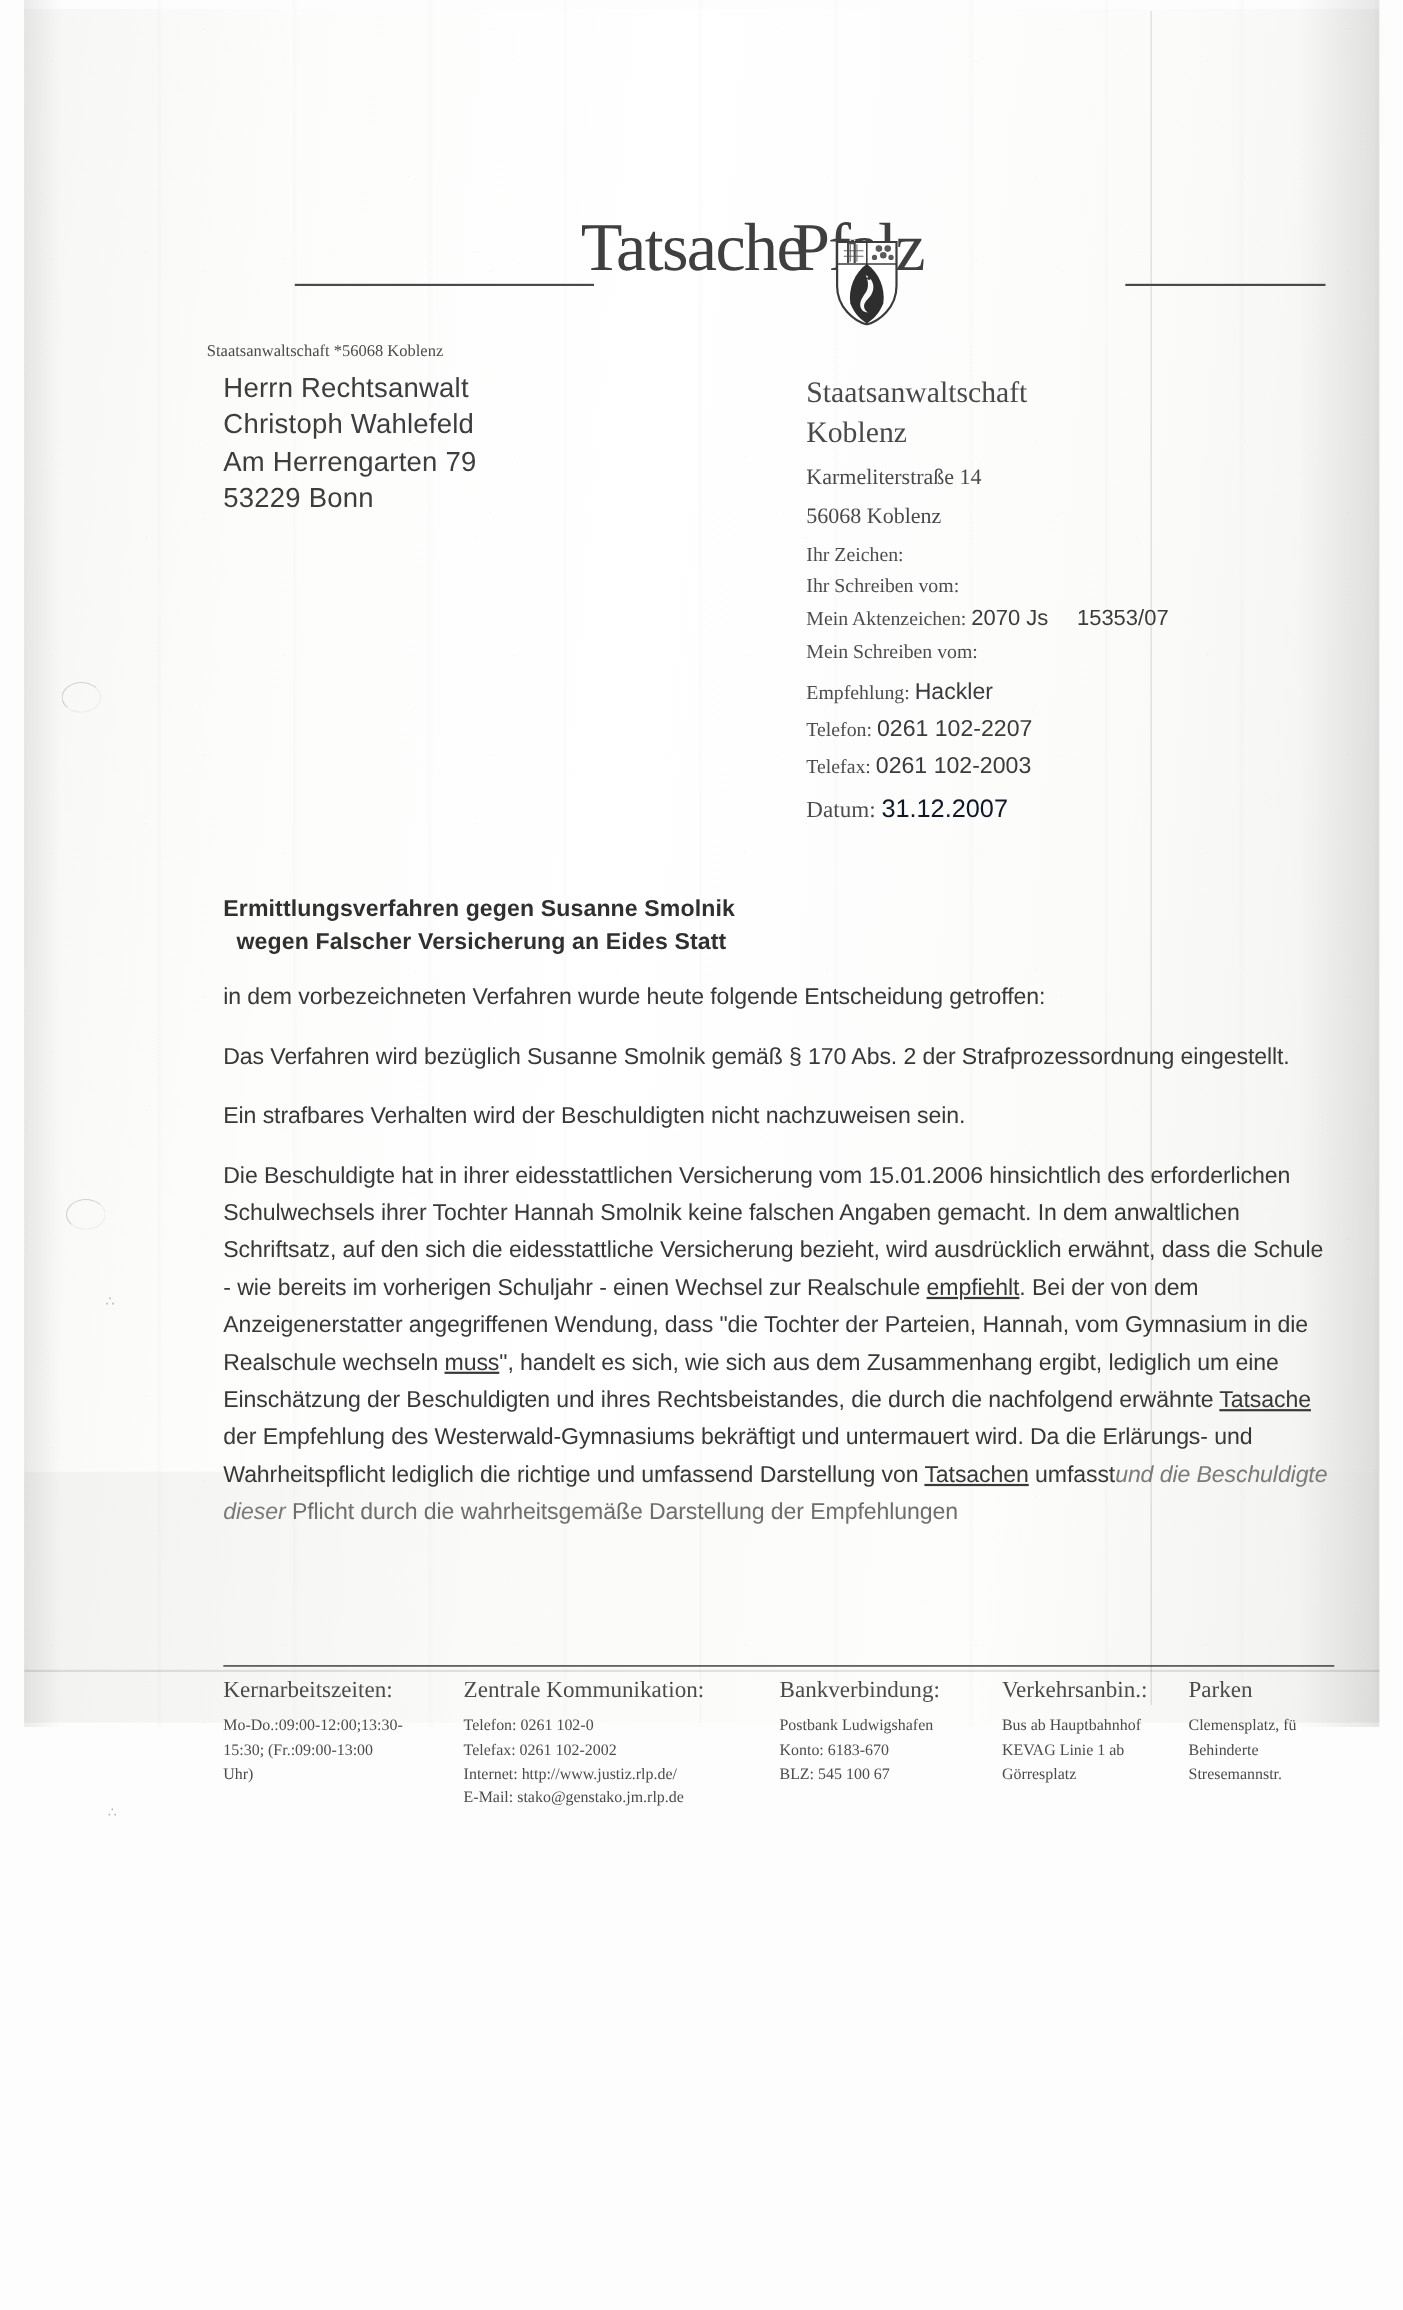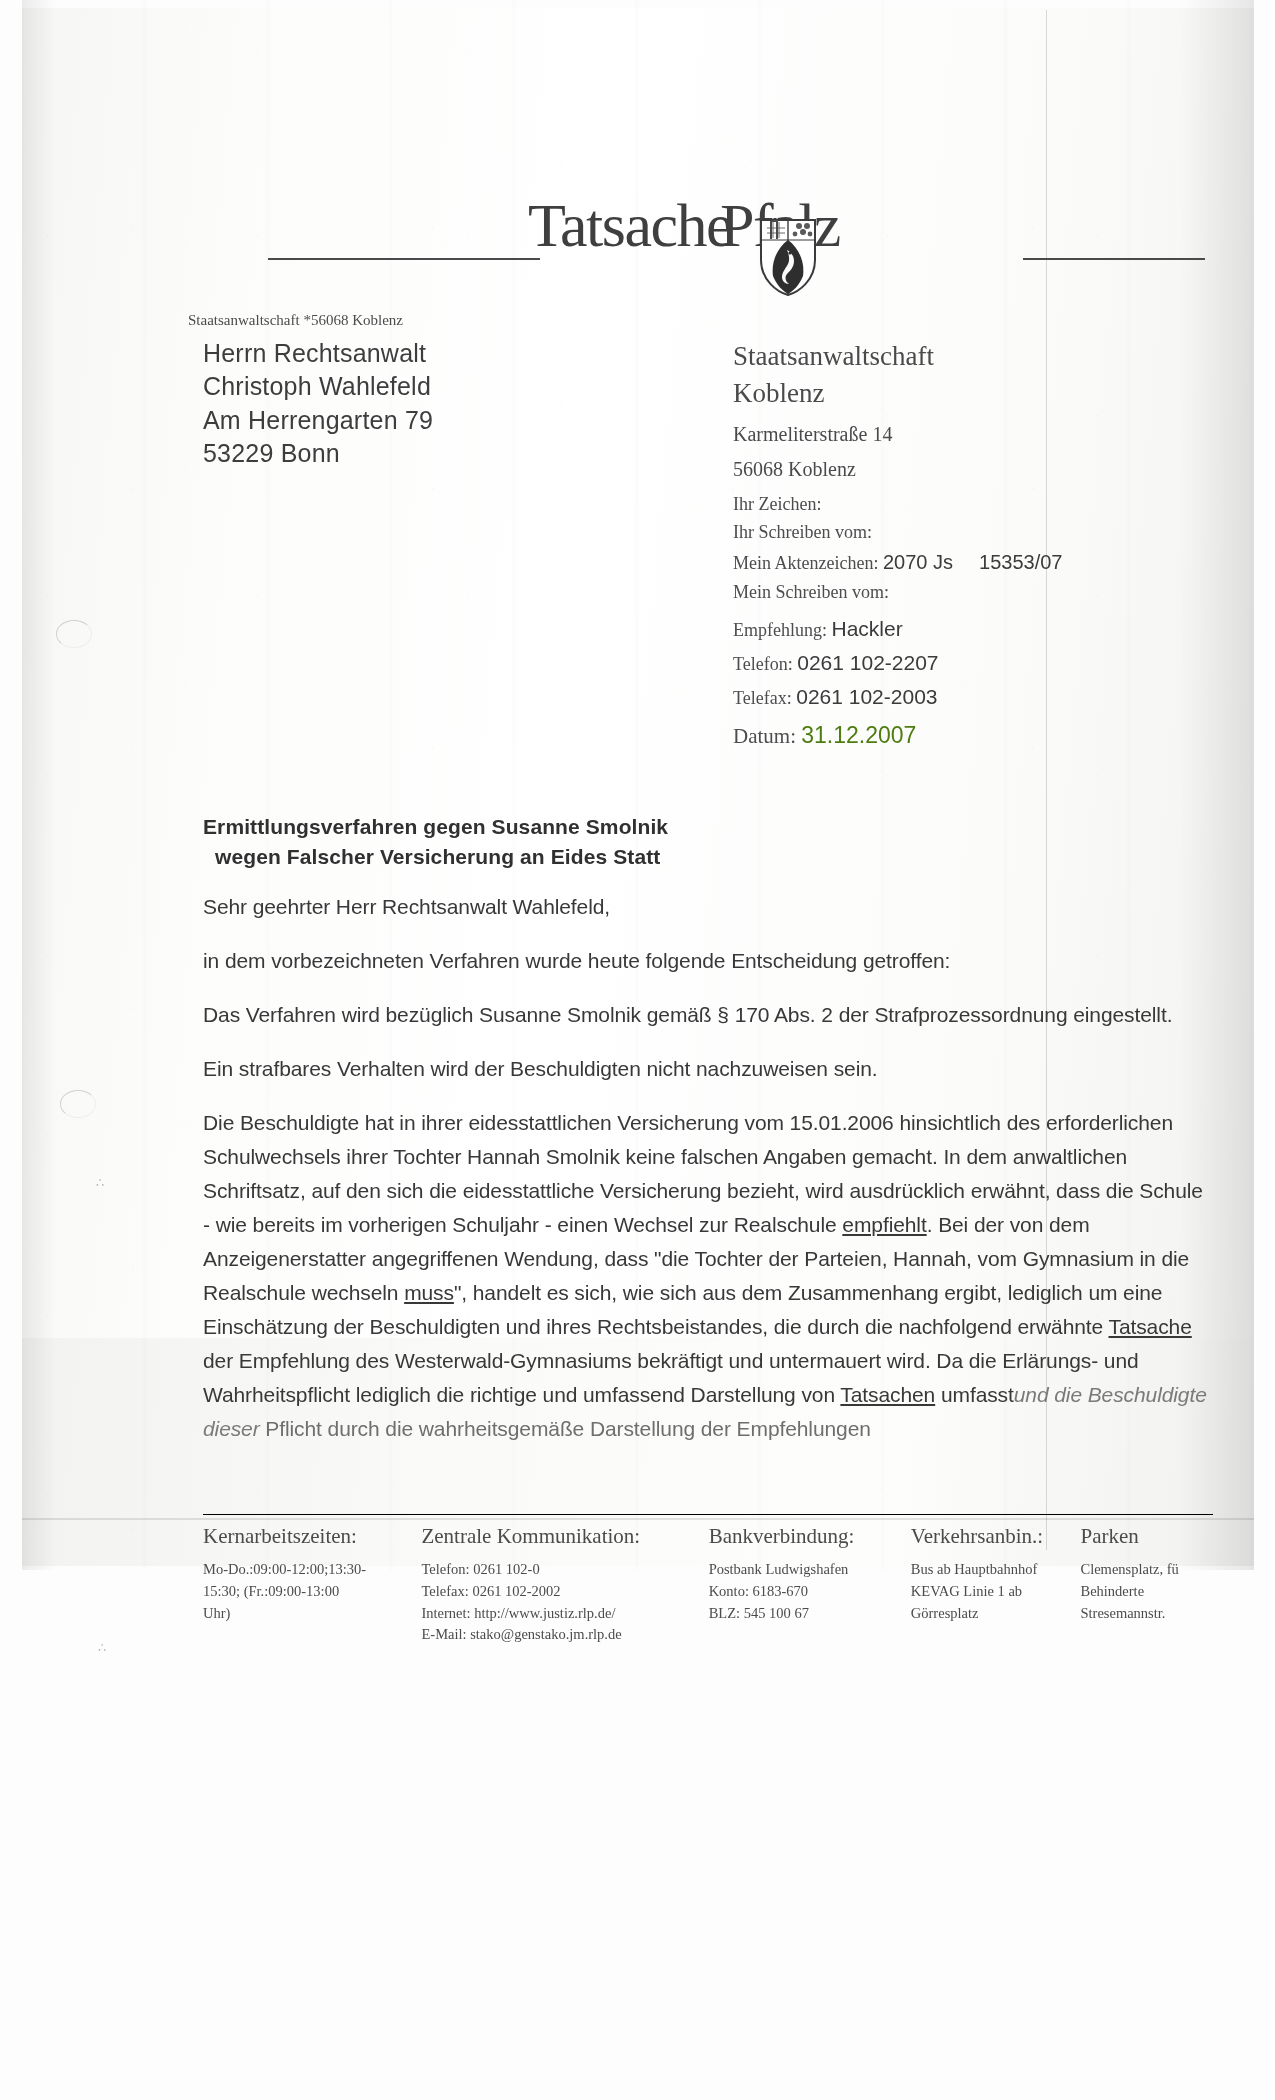--- a/index.html
+++ b/index.html
@@ -231,21 +231,21 @@
     left: 733px;
     top: 722px;
     font-family: "Liberation Serif", serif;
     font-size: 21px;
     color: #4d4d4d;
     white-space: nowrap;
   }
   .datum .val-sans {
     font-family: "Liberation Sans", sans-serif;
     font-size: 23px;
-    color: #4d7c0f;
+    color: #0f172a;
   }
 
   
   .subject {
     position: absolute;
     left: 203px;
     top: 812px;
     font-family: "Liberation Sans", sans-serif;
     font-size: 21px;
     font-weight: bold;
@@ -433,21 +433,20 @@
     <span>Datum:</span>
     <span class="val-sans">31.12.2007</span>
   </div>
 
   <div class="subject">
     <div>Ermittlungsverfahren gegen Susanne Smolnik</div>
     <div class="l2">wegen Falscher Versicherung an Eides Statt</div>
   </div>
 
   <div class="body-text">
-    <p class="tight">Sehr geehrter Herr Rechtsanwalt Wahlefeld,</p>
     <p class="tight">in dem vorbezeichneten Verfahren wurde heute folgende Entscheidung getroffen:</p>
     <p class="tight">Das Verfahren wird bezüglich Susanne Smolnik  gemäß § 170 Abs. 2 der Strafprozessordnung eingestellt.</p>
     <p class="tight">Ein strafbares Verhalten wird der Beschuldigten nicht nachzuweisen sein.</p>
     <p class="last-para"><span>Die Beschuldigte hat in ihrer eidesstattlichen Versicherung vom 15.01.2006 hinsichtlich des erforderlichen Schulwechsels ihrer Tochter Hannah Smolnik keine falschen Angaben gemacht. In dem anwaltlichen Schriftsatz, auf den sich die eidesstattliche Versicherung bezieht, wird ausdrücklich erwähnt, dass die Schule - wie bereits im vorherigen Schuljahr - einen Wechsel zur Realschule </span><span class="u">empfiehlt</span><span>. Bei der von dem Anzeigenerstatter angegriffenen Wendung, dass "die Tochter der Parteien, Hannah, vom Gymnasium in die Realschule wechseln </span><span class="u">muss</span><span>", handelt es sich, wie sich aus dem Zusammenhang ergibt, lediglich um eine Einschätzung der Beschuldigten und ihres Rechtsbeistandes, die durch die nachfolgend erwähnte </span><span class="u">Tatsache</span><span> der Empfehlung des Westerwald-Gymnasiums bekräftigt und untermauert wird. Da die Erlärungs- und Wahrheitspflicht lediglich die richtige und umfassend Darstellung von </span><span class="u">Tatsachen</span><span> umfasst</span><span class="italic-fade">und die Beschuldigte dieser</span><span class="faded"> Pflicht durch die wahrheitsgemäße Darstellung der Empfehlungen</span></p>
   </div>
 
   <div class="footer-rule"></div>
   <div class="footer">
 
     <div class="fcol">

